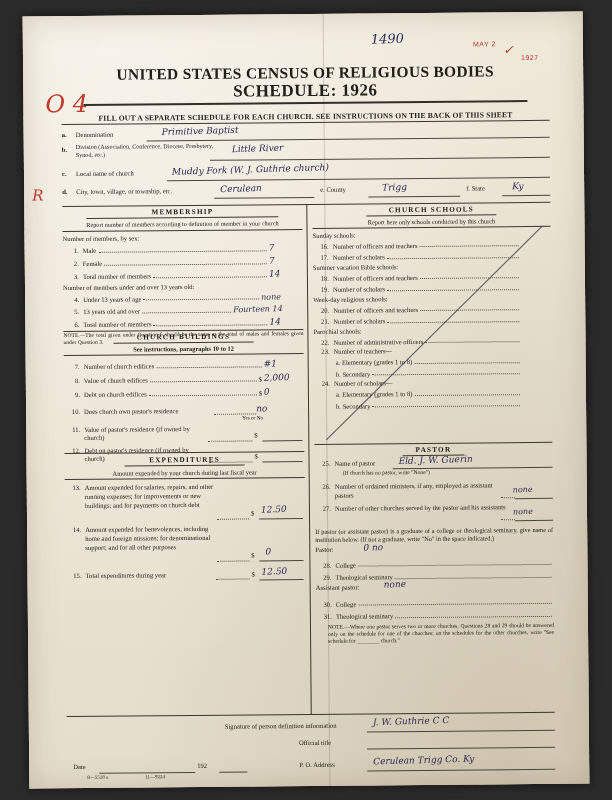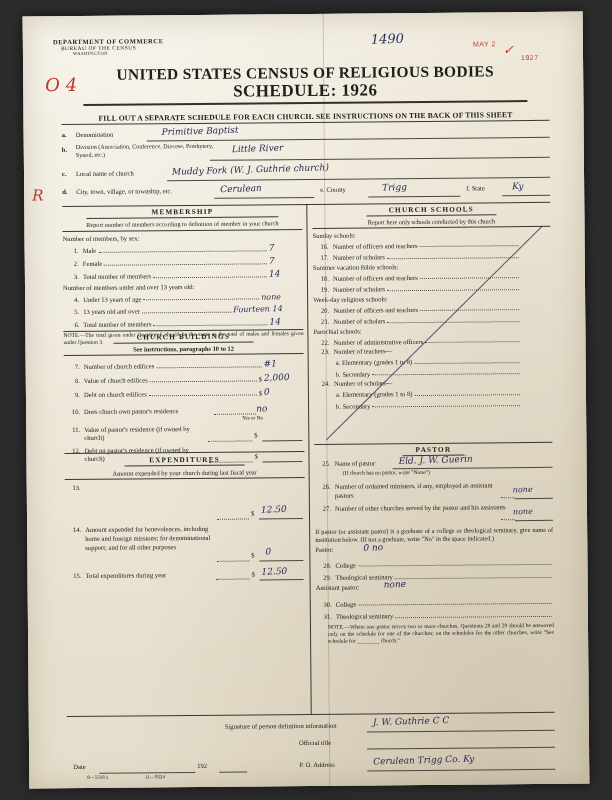--- a/index.html
+++ b/index.html
@@ -109,33 +109,28 @@
 </style>
 </head>
 <body>
 
 <div class="page">
   <div class="paper-tint"></div>
   <div class="foldline" style="left:300px;"></div>
 
   <div class="inner">
 
-    <div class="abs" style="left:0;top:0;">
-      <div class="hd1">DEPARTMENT OF COMMERCE</div>
-      <div class="hd2" style="margin-left:8px;">BUREAU OF THE CENSUS</div>
-      <div class="hd3" style="margin-left:20px;">WASHINGTON</div>
-    </div>
 
     <div class="abs hw blue big" style="left:318px;top:-4px;font-size:13px;">1490</div>
 
     <div class="stamp" style="left:420px;top:6px;">MAY 2</div>
     <div class="stamp" style="left:468px;top:20px;">1927</div>
     <div class="redmark" style="left:450px;top:8px;font-size:13px;">✓</div>
 
-    <div class="redmark" style="left:-8px;top:36px;font-size:18px;">O 4</div>
+    <div class="redmark" style="left:-8px;top:52px;font-size:24px;">O 4</div>
     <div class="redmark" style="left:-22px;top:148px;font-size:15px;">R</div>
 
     <div class="abs title" style="left:0;top:28px;width:504px;">UNITED STATES CENSUS OF RELIGIOUS BODIES</div>
     <div class="abs sched" style="left:0;top:44px;width:504px;">SCHEDULE: 1926</div>
     <div class="abs thick" style="left:30px;top:66px;width:444px;"></div>
     <div class="abs fillline" style="left:0;top:70px;width:504px;">FILL OUT A SEPARATE SCHEDULE FOR EACH CHURCH.   SEE INSTRUCTIONS ON THE BACK OF THIS SHEET</div>
     <div class="abs rule" style="left:8px;top:86px;width:488px;"></div>
 
     <div class="abs" style="left:8px;top:90px;width:488px;">
 
@@ -289,20 +284,21 @@
     <div class="abs rule" style="left:8px;top:415px;width:240px;"></div>
 
     <div class="abs" style="left:8px;top:419px;width:240px;">
       <div class="secthead">EXPENDITURES</div>
       <div class="rule" style="margin:1px 60px 0 60px;"></div>
       <div style="font-size:6.4px;text-align:center;margin-top:3px;">Amount expended by your church during last fiscal year</div>
       <div class="rule" style="margin:2px 0 0 0;"></div>
 
       <div style="position:relative;height:40px;margin-top:4px;">
         <span class="abs" style="font-size:6.6px;left:0;top:0;width:16px;text-align:right;">13.</span>
+        <span class="abs" style="font-size:6.6px;left:20px;top:0;width:130px;line-height:1.35;">Amount expended for salaries, repairs, and other running expenses; for improvements or new buildings; and for payments on church debt</span>
         <span class="abs dots" style="left:152px;top:29px;width:32px;height:7px;"></span>
         <span class="abs" style="font-size:6.6px;left:186px;top:27px;">$</span>
         <span class="abs box-line" style="left:194px;top:36px;width:44px;"></span>
         <span class="abs hw" style="left:196px;top:22px;">12.50</span>
       </div>
 
       <div style="position:relative;height:42px;margin-top:2px;">
         <span class="abs" style="font-size:6.6px;left:0;top:0;width:16px;text-align:right;">14.</span>
         <span class="abs" style="font-size:6.6px;left:20px;top:0;width:130px;line-height:1.35;">Amount expended for benevolences, including home and foreign missions; for denominational support; and for all other purposes</span>
         <span class="abs dots" style="left:152px;top:29px;width:32px;height:7px;"></span>

